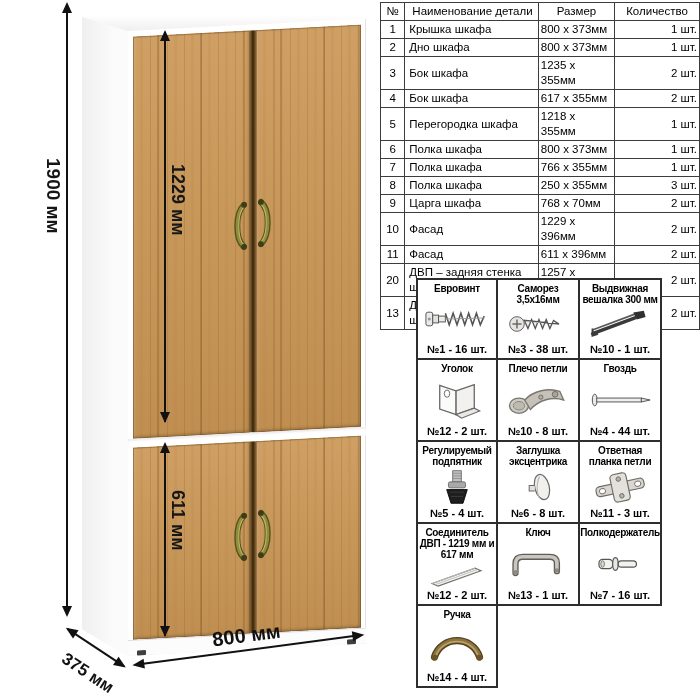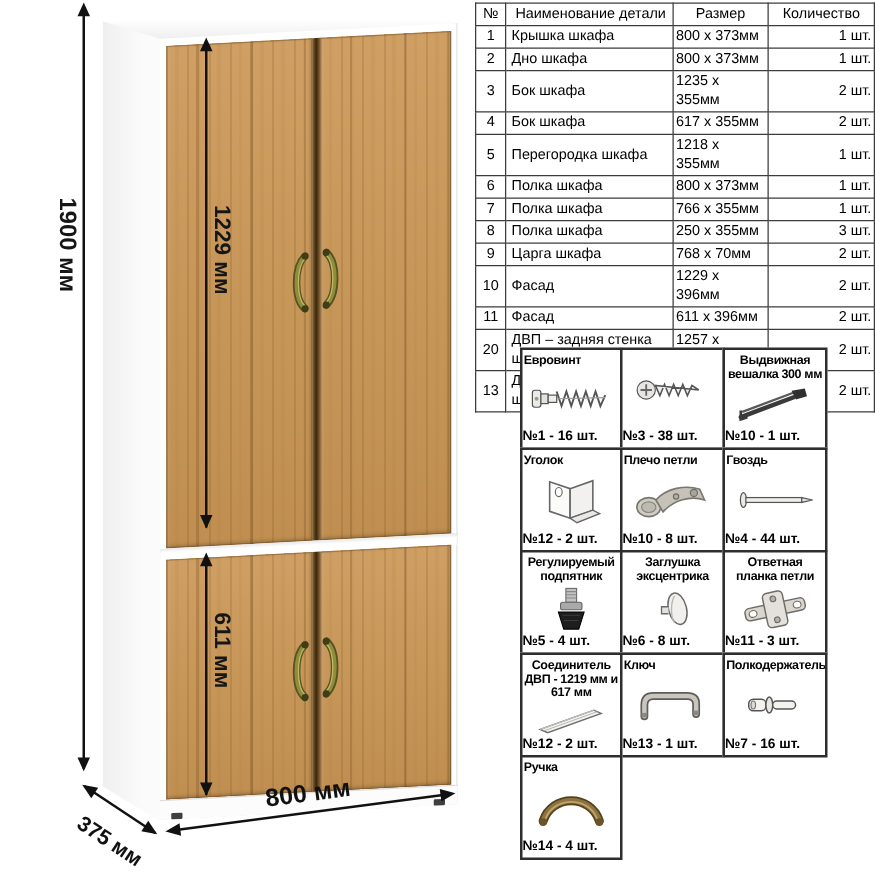--- a/index.html
+++ b/index.html
@@ -63,21 +63,21 @@
   .parts td,.parts th{border:1px solid #3c3c3c;padding:1px 2px;vertical-align:middle;color:#000;}
   .parts th{font-weight:normal;text-align:center;}
   .col-num{width:20px;text-align:center;}
   .col-name{width:132px;text-align:left;padding-left:4px !important;margin-top:16px;}
   .col-size{width:75px;text-align:left;}
   .col-qty{width:82px;text-align:right;}
   
   .hw-grid{position:absolute;left:416px;top:278px;width:248px;
     display:grid;grid-template-columns:repeat(3,82px);grid-auto-rows:82px;}
   .hw-cell{border:2px solid #2e2e2e;margin-left:-2px;margin-top:-2px;background:#fff;
-    display:flex;flex-direction:column;align-items:flex-start;overflow:hidden;}
+    display:flex;flex-direction:column;align-items:center;overflow:hidden;}
   .hw-cell:nth-child(3n+1){margin-left:0;}
   .hw-cell:nth-child(-n+3){margin-top:0;}
   .hw-title{font-size:10px;font-weight:bold;letter-spacing:-0.3px;text-align:center;
     line-height:11px;padding:3px 1px 0 1px;color:#000;}
   .hw-icon{flex:1;display:flex;align-items:center;justify-content:center;width:100%;min-height:0;}
   .hw-qty{font-size:11px;font-weight:bold;text-align:center;padding:0 0 3px 0;color:#000;}
 </style>
 </head>
 <body>
 
@@ -258,20 +258,21 @@
           <rect x="16" y="10" width="7" height="6" fill="#efede9" stroke="#555"></rect>
           <path d="M23 7 L27 19 L31 7 L35 19 L39 7 L43 19 L47 7 L51 19 L55 7 L59 19 L63 10" fill="none" stroke="#555" stroke-width="1.6"></path>
           <line x1="23" y1="13" x2="63" y2="12" stroke="#999"></line>
         </svg>
       </div>
       <div class="hw-qty">№1 - 16 шт.</div>
     </div>
 
 
     <div class="hw-cell">
+      <div class="hw-title">Саморез 3,5х16мм</div>
       <div class="hw-icon">
         <svg width="64" height="26" viewBox="0 0 70 26">
           <ellipse cx="12" cy="13" rx="8" ry="8" fill="#e7e5e0" stroke="#555"></ellipse>
           <line x1="7" y1="13" x2="17" y2="13" stroke="#666" stroke-width="1.6"></line>
           <line x1="12" y1="8" x2="12" y2="18" stroke="#666" stroke-width="1.6"></line>
           <path d="M20 9 L24 18 L28 8 L32 18 L36 8 L40 18 L44 8 L48 18 L52 9 L58 13 Z" fill="#efede9" stroke="#555" stroke-width="1.4"></path>
         </svg>
       </div>
       <div class="hw-qty">№3 - 38 шт.</div>
     </div>

